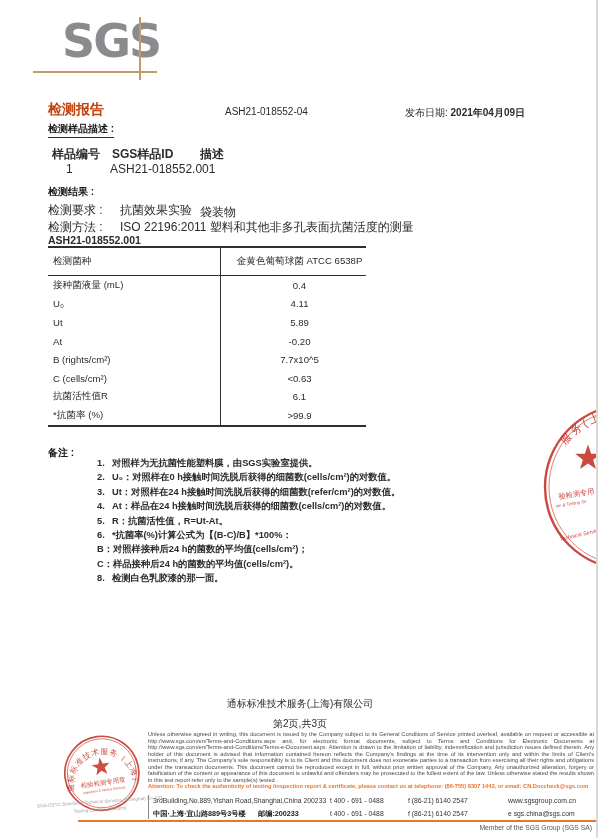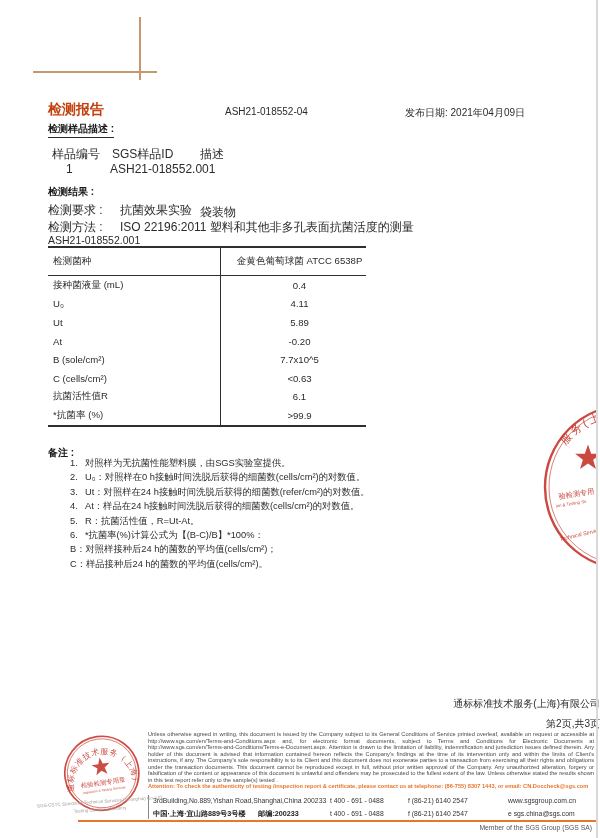--- a/index.html
+++ b/index.html
@@ -11,52 +11,55 @@
   .abs{position:absolute;}
   
   .logo-text{font-weight:bold; font-size:46px; color:#8a8b8e; letter-spacing:-2px; font-family:"DejaVu Sans","Liberation Sans",sans-serif;}
   .logo-hline{background:#c49a6c; height:2px;}
   .logo-vline{background:#c49a6c; width:2px;}
   .report-title{font-size:14px; font-weight:bold; color:#c2410c;}
   .hdr-text{font-size:10px; color:#2b2b2b;}
   .sec-label{font-size:10px; font-weight:bold; color:#1a1a1a;}
   .underlined{border-bottom:1px solid #2b2b2b; padding-bottom:1px;}
   .plain{font-size:12px;}
-  .bold{font-weight:normal;}
+  .bold{font-weight:bold;}
   
   .rtable{position:absolute; left:48px; top:246px; width:318px;
     border-top:2px solid #2f2f2f; border-bottom:2px solid #2f2f2f;}
   .rtable .vdiv{position:absolute; left:172px; top:0; bottom:0; width:1px; background:#2f2f2f;}
   .rrow{display:flex; height:18.6px; align-items:center; font-size:9.6px;}
   .rrow.hrow{height:27px; border-bottom:1px solid #2f2f2f;}
   .rcell-l{width:172px; padding-left:5px; box-sizing:border-box;}
   .rcell-r{width:146px; text-align:center;margin-left:28px;}
   
   .note-line{font-size:9.3px; line-height:14.4px; white-space:nowrap;}
   .nnum{display:inline-block; width:15px;}
   .nnum:empty{width:0;}
   
   .company-line{font-size:10px; text-align:center; width:100%;}
-  .pageinfo-line{font-size:10px; text-align:right; width:100%;}
+  .pageinfo-line{font-size:10px; text-align:center; width:100%;}
   .smallprint{font-size:5.7px; line-height:6.5px; color:#4a4a4a; text-align:justify;}
   .attention{font-size:5.7px; line-height:6.5px; color:#e8762d; font-weight:bold;}
   .addr{font-size:6.8px; color:#333;}
   .addr-cn{font-size:7.2px; font-weight:bold; color:#222;}
   .vline-footer{position:absolute; left:148px; top:795px; width:1px; height:24px; background:#888;}
   .orange-rule{position:absolute; left:78px; top:820px; width:519px; height:2px; background:#e8762d;}
   .member-line{font-size:6.8px; color:#555; text-align:right;}
   .stamp-caption{font-size:4.6px; color:#a6a3a0; text-align:center; line-height:7px; transform:rotate(-4deg);}
   .edge-strip{position:absolute; left:596px; top:0; width:2px; height:838px; background:#d9d9d9;}
   svg{overflow:hidden;}
 </style>
 </head>
 <body>
 
 <div class="page">
 
+  <div class="abs" style="left:62px; top:14px;">
+    <span class="logo-text">SGS</span>
+  </div>
   <div class="abs logo-hline" style="left:33px; top:71px; width:124px;"></div>
   <div class="abs logo-vline" style="left:139px; top:17px; height:63px;"></div>
 
   <div class="abs report-title" style="left:48px; top:101px;">检测报告</div>
   <div class="abs hdr-text" style="left:225px; top:106px;">ASH21-018552-04</div>
   <div class="abs hdr-text" style="left:405px; top:106px;">
     <span>发布日期:</span>
     <span class="bold">2021年04月09日</span>
   </div>
   <div class="abs sec-label underlined" style="left:48px; top:122px;">检测样品描述 :</div>
@@ -91,67 +94,68 @@
     </div>
     <div class="rrow">
       <div class="rcell-l">Ut</div>
       <div class="rcell-r">5.89</div>
     </div>
     <div class="rrow">
       <div class="rcell-l">At</div>
       <div class="rcell-r">-0.20</div>
     </div>
     <div class="rrow">
-      <div class="rcell-l">B (sole/cm²)</div>
+      <div class="rcell-l">B (rights/cm²)</div>
       <div class="rcell-r">7.7x10^5</div>
     </div>
     <div class="rrow">
       <div class="rcell-l">C (cells/cm²)</div>
       <div class="rcell-r">&lt;0.63</div>
     </div>
     <div class="rrow">
       <div class="rcell-l">抗菌活性值R</div>
       <div class="rcell-r">6.1</div>
     </div>
     <div class="rrow">
       <div class="rcell-l">*抗菌率 (%)</div>
       <div class="rcell-r">&gt;99.9</div>
     </div>
   </div>
 
   <div class="abs sec-label" style="left:48px; top:446px;">备注 :</div>
-  <div class="abs" style="left:70px; top:456px;">
+  <div class="abs" style="left:97px; top:456px;font-weight:bold;">
     <div class="note-line"><span class="nnum">1.</span><span>对照样为无抗菌性能塑料膜，由SGS实验室提供。</span></div>
     <div class="note-line"><span class="nnum">2.</span><span>U₀：对照样在0 h接触时间洗脱后获得的细菌数(cells/cm²)的对数值。</span></div>
     <div class="note-line"><span class="nnum">3.</span><span>Ut：对照样在24 h接触时间洗脱后获得的细菌数(refer/cm²)的对数值。</span></div>
     <div class="note-line"><span class="nnum">4.</span><span>At：样品在24 h接触时间洗脱后获得的细菌数(cells/cm²)的对数值。</span></div>
     <div class="note-line"><span class="nnum">5.</span><span>R：抗菌活性值，R=Ut-At。</span></div>
     <div class="note-line"><span class="nnum">6.</span><span>*抗菌率(%)计算公式为【(B-C)/B】*100%：</span></div>
     <div class="note-line"><span class="nnum"></span><span>B：对照样接种后24 h的菌数的平均值(cells/cm²)；</span></div>
     <div class="note-line"><span class="nnum"></span><span>C：样品接种后24 h的菌数的平均值(cells/cm²)。</span></div>
+    <div class="note-line"><span class="nnum">8.</span><span>检测白色乳胶漆的那一面。</span></div>
   </div>
 
   <svg class="abs" style="left:540px; top:395px;" width="58" height="185" viewBox="0 0 58 185">
     <defs>
       <path id="arcR" d="M 24,52 A 72,72 0 0,1 87,22" fill="none"></path>
     </defs>
     <g fill="none" stroke="#c63a30" opacity="0.92">
       <circle cx="87" cy="92" r="82" stroke-width="2.4"></circle>
       <circle cx="87" cy="92" r="78" stroke-width="0.7"></circle>
     </g>
     <g fill="#c63a30" opacity="0.92">
       <text font-size="11" letter-spacing="2.5"><textPath href="#arcR" startOffset="2">服务(上</textPath></text>
       <polygon points="48,49.5 51.17,58.63 60.84,58.83 53.14,64.67 55.94,73.92 48,68.4 40.06,73.92 42.86,64.67 35.16,58.83 44.83,58.63"></polygon>
       <text x="19" y="104" font-size="7.2" transform="rotate(-9 19 104)">验检测专用</text>
       <text x="16" y="112.5" font-size="4.3" transform="rotate(-9 16 112.5)">ion &amp; Testing Se</text>
       <text x="20" y="146" font-size="5.4" font-style="italic" transform="rotate(-13 20 146)">Technical Services</text>
     </g>
   </svg>
 
-  <div class="abs company-line" style="top:697px;text-align:right;">通标标准技术服务(上海)有限公司</div>
+  <div class="abs company-line" style="top:697px;">通标标准技术服务(上海)有限公司</div>
   <div class="abs pageinfo-line" style="top:717px;">第2页,共3页</div>
 
   <div class="abs" style="left:148px; top:731px; width:446px;">
     <div class="smallprint">Unless otherwise agreed in writing, this document is issued by the Company subject to its General Conditions of Service printed overleaf, available on request or accessible at http://www.sgs.com/en/Terms-and-Conditions.aspx and, for electronic format documents, subject to Terms and Conditions for Electronic Documents at http://www.sgs.com/en/Terms-and-Conditions/Terms-e-Document.aspx. Attention is drawn to the limitation of liability, indemnification and jurisdiction issues defined therein. Any holder of this document is advised that information contained hereon reflects the Company's findings at the time of its intervention only and within the limits of Client's instructions, if any. The Company's sole responsibility is to its Client and this document does not exonerate parties to a transaction from exercising all their rights and obligations under the transaction documents. This document cannot be reproduced except in full, without prior written approval of the Company. Any unauthorized alteration, forgery or falsification of the content or appearance of this document is unlawful and offenders may be prosecuted to the fullest extent of the law. Unless otherwise stated the results shown in this test report refer only to the sample(s) tested .</div>
     <div class="attention">Attention: To check the authenticity of testing /inspection report &amp; certificate, please contact us at telephone: (86-755) 8307 1443, or email: CN.Doccheck@sgs.com</div>
   </div>
 
   <div class="vline-footer"></div>
   <div class="abs addr" style="left:153px; top:797px;">3rdBuilding,No.889,Yishan Road,Shanghai,China  200233</div>
   <div class="abs addr" style="left:330px; top:797px;">t 400 - 691 - 0488</div>

